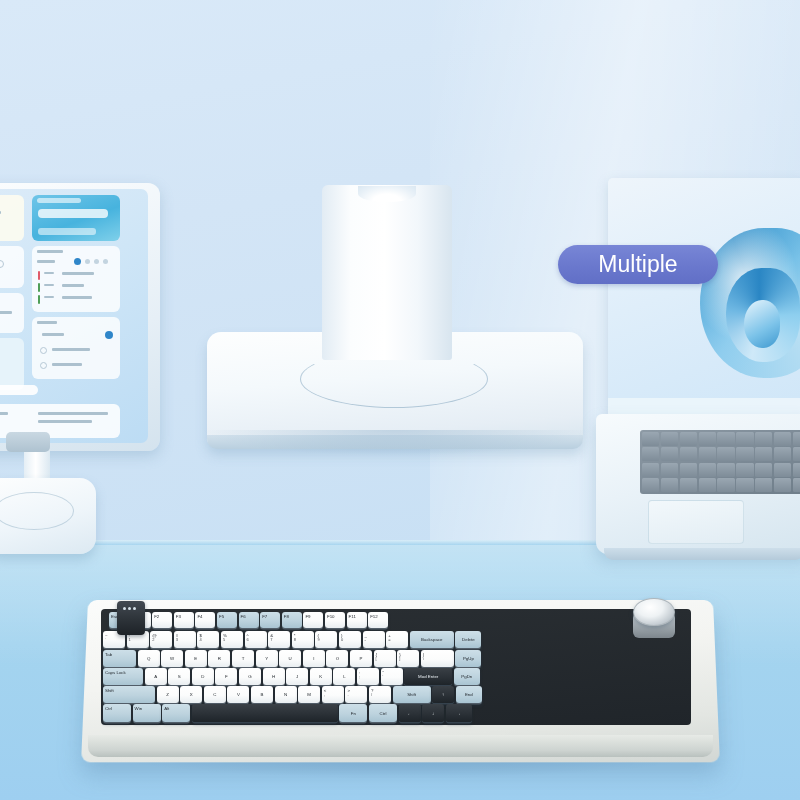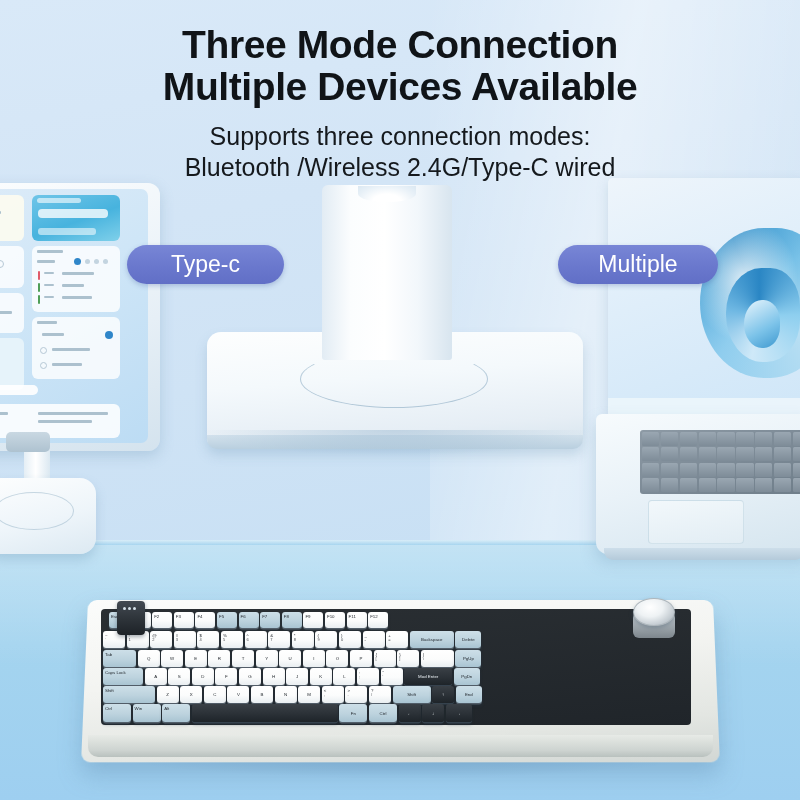--- a/index.html
+++ b/index.html
@@ -399,30 +399,21 @@
       <div class="lap-key"></div>
       <div class="lap-key"></div>
       <div class="lap-key"></div>
       <div class="lap-key"></div>
       <div class="lap-key"></div>
       <div class="lap-key"></div>
     </div>
   <div class="lap-touch"></div>
   <div class="lap-foot"></div>
 
-  <div class="headline">
-    <span>Three Mode Connection</span>
-    <span class="l2">Multiple Devices Available</span>
-  </div>
-  <div class="subtitle">
-    <span>Supports three connection modes:</span>
-    <span class="s2">Bluetooth /Wireless 2.4G/Type-C wired</span>
-  </div>
-
-  <div class="pill pill-1">Type-c</div>
+
   <div class="pill pill-3">Multiple</div>
 
   <div class="kb-shadow"></div>
   <div class="kb-case"></div>
   <div class="kb-case-front"></div>
   <div class="kb-plate"></div>
   <div class="kb-grid">
       <div class="key k-blue" style="left: 6px; top: 2px; width: 20px; height: 16px;">Esc</div>
       <div class="key k-white" style="left: 27.6px; top: 2px; width: 20px; height: 16px;">F1</div>
       <div class="key k-white" style="left: 49.2px; top: 2px; width: 20px; height: 16px;">F2</div>

